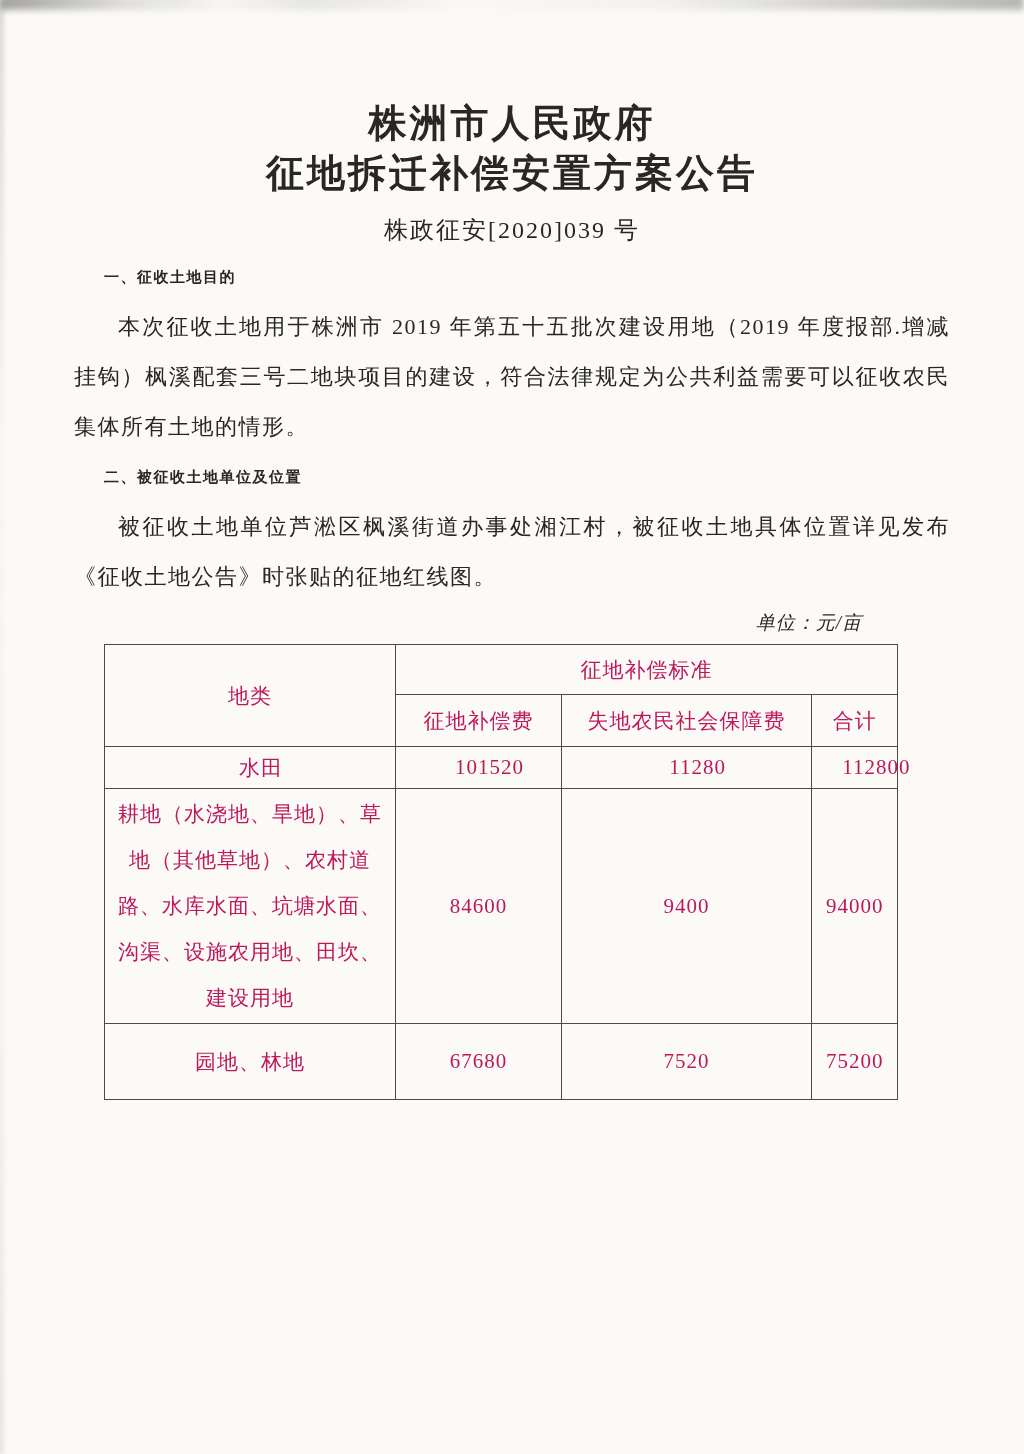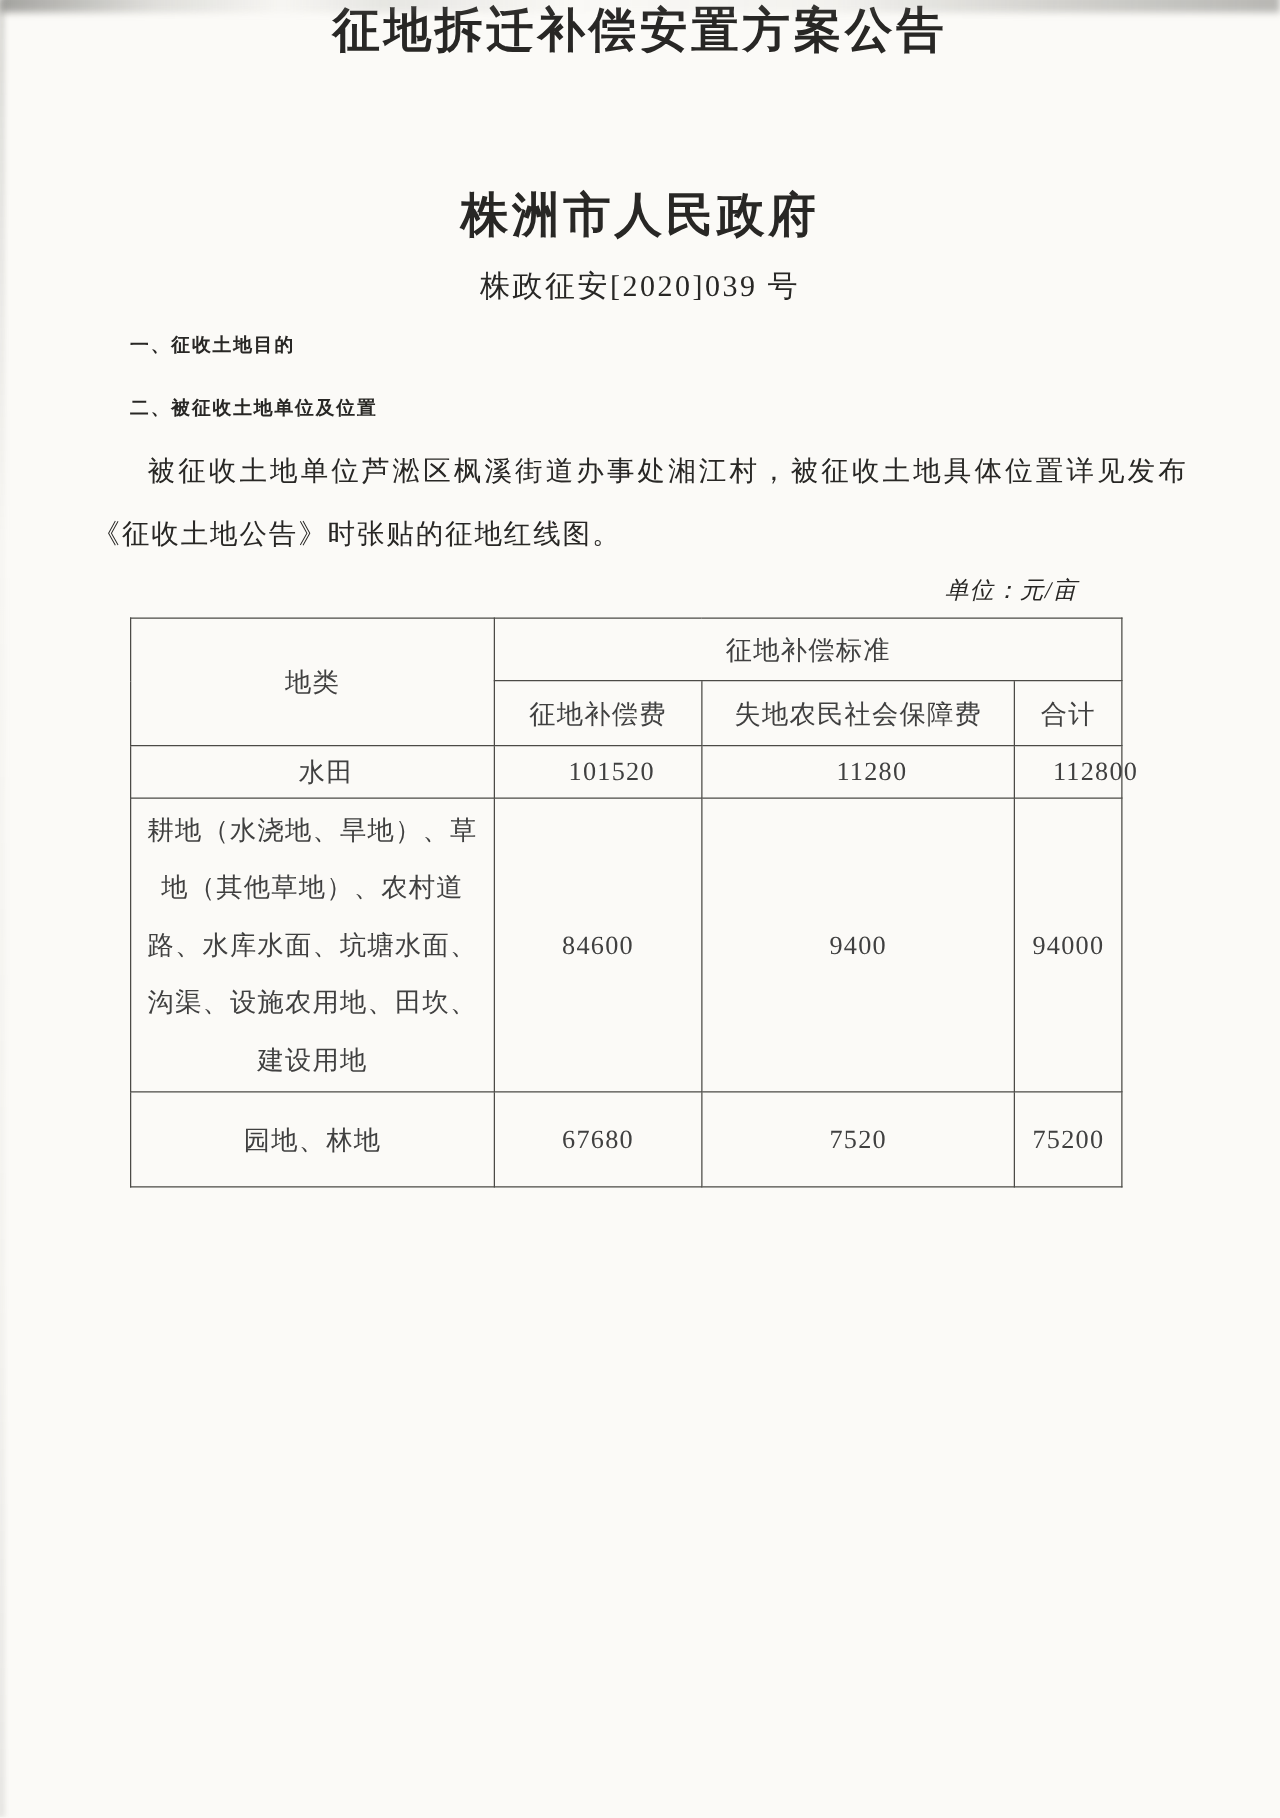--- a/index.html
+++ b/index.html
@@ -92,21 +92,21 @@
     table-layout: fixed;
   }
   .comp-table td, .comp-table th {
     border: 1px solid #4b4a46;
     font-weight: normal;
     font-size: 21px;
     text-align: center;
     vertical-align: middle;
     padding: 2px 8px;
     letter-spacing: 1px;
-    color: #404040;
+    color: #be185d;
   }
   .col-landtype { width: 36.7%; }
   .col-comp     { width: 20.9%; }
   .col-social   { width: 31.6%; }
   .col-total    { width: 10.8%; }
   .hrow-1 th { height: 50px; }
   .hrow-2 th { height: 52px; }
   .row-short td { height: 42px; padding-left: 30px; }
   .row-long td  { height: 180px; }
   .row-last td  { height: 76px; }
@@ -119,27 +119,28 @@
   .num { font-family: "Liberation Serif", serif; letter-spacing: 0.5px; }
 </style>
 </head>
 <body>
 
 <div class="scan-edge-top"></div>
 <div class="scan-edge-left"></div>
 
 <div class="content">
 
+  <div class="title title-first">株洲市人民政府</div>
   <div class="title">征地拆迁补偿安置方案公告</div>
-  <div class="title title-first">株洲市人民政府</div>
 
   <div class="doc-number">株政征安[2020]039 号</div>
 
 
   <h3 class="section-heading">一、征收土地目的</h3>
+  <p class="body-text para">本次征收土地用于株洲市 2019 年第五十五批次建设用地（2019 年度报部.增减挂钩）枫溪配套三号二地块项目的建设，符合法律规定为公共利益需要可以征收农民集体所有土地的情形。</p>
 
   <h3 class="section-heading">二、被征收土地单位及位置</h3>
   <p class="body-text para">被征收土地单位芦淞区枫溪街道办事处湘江村，被征收土地具体位置详见发布《征收土地公告》时张贴的征地红线图。</p>
 
 
   <div class="table-area">
     <div class="unit-label">单位：元/亩</div>
 
     <table class="comp-table">
       <colgroup>

